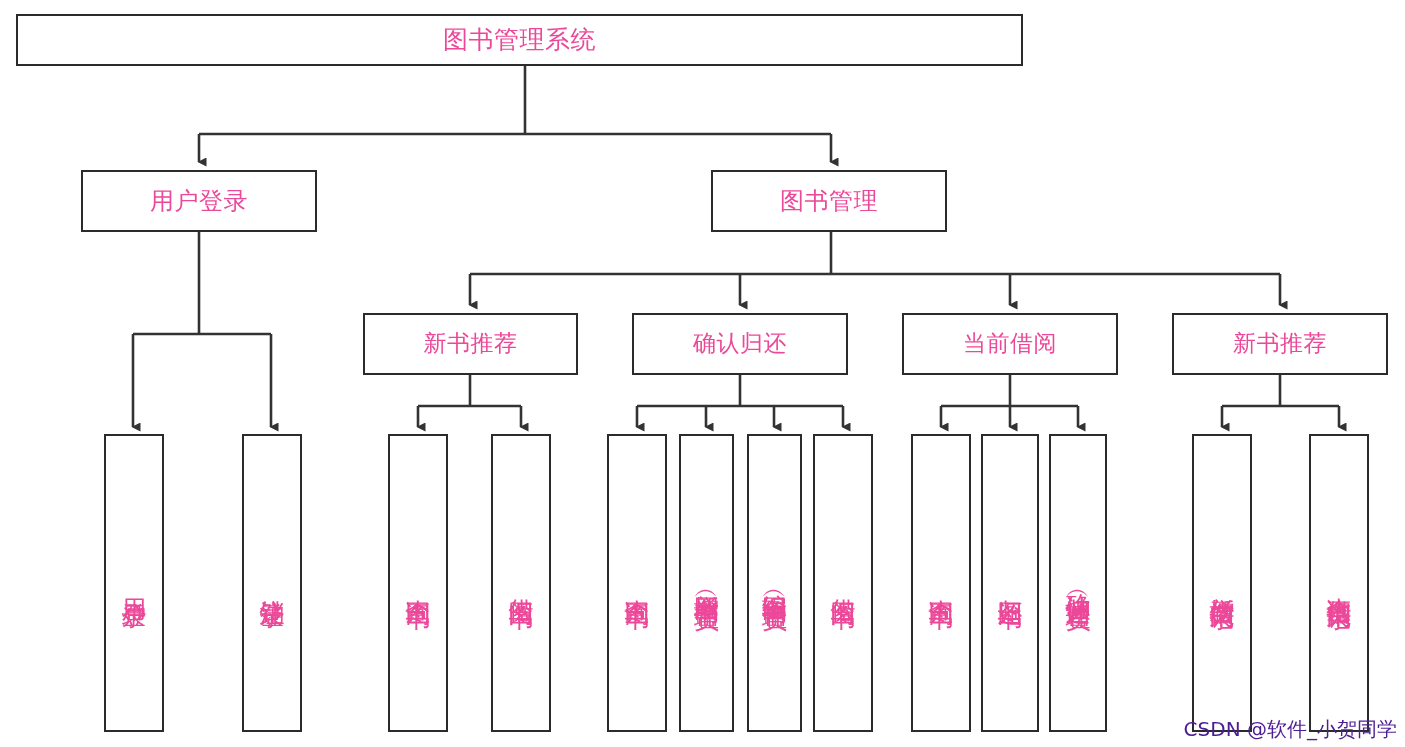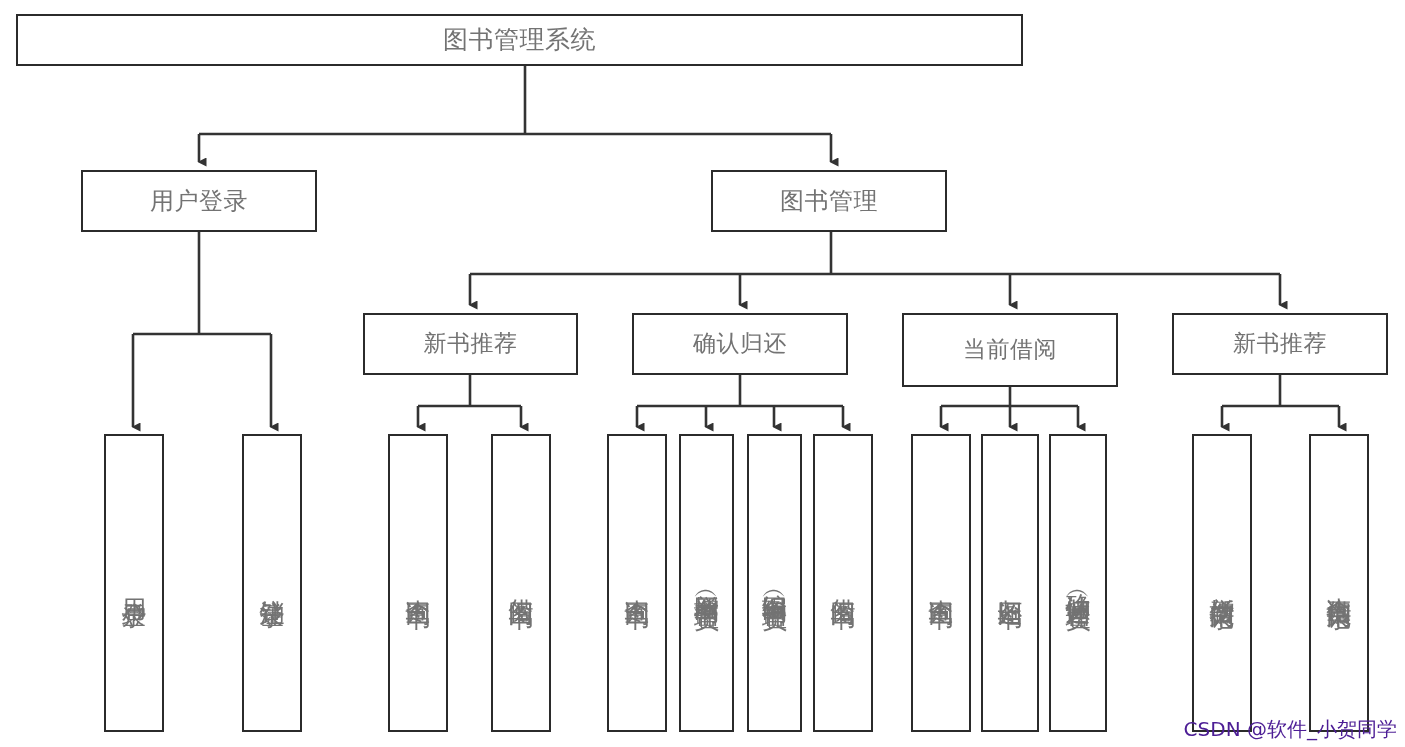--- a/index.html
+++ b/index.html
@@ -29,21 +29,21 @@
     position: absolute;
     box-sizing: border-box;
     background: #ffffff;
     border: 2px solid #2b2b2b;
     display: flex;
     align-items: center;
     justify-content: center;
     overflow: hidden;
   }
   .node-label {
-    color: #737373;
+    color: #ec4899;
     line-height: 1.04;
     white-space: nowrap;
     text-align: center;
     letter-spacing: 0.5px;
   }
   .lvl-root .node-label { font-size: 25px; }
   .lvl-2 .node-label   { font-size: 24px; }
   .lvl-3 .node-label   { font-size: 23px; }
   .leaf .node-label {
     writing-mode: vertical-rl;
@@ -133,21 +133,21 @@
   </div>
 
   <div class="node-box lvl-3" style="left:363px; top:313px; width:215px; height:62px;">
     <span class="node-label">新书推荐</span>
   </div>
 
   <div class="node-box lvl-3" style="left:632px; top:313px; width:216px; height:62px;">
     <span class="node-label">确认归还</span>
   </div>
 
-  <div class="node-box lvl-3" style="left:902px; top:313px; width:216px; height:74px;font-family:Liberation Serif, serif;">
+  <div class="node-box lvl-3" style="left:902px; top:313px; width:216px; height:62px;font-family:Liberation Serif, serif;">
     <span class="node-label">当前借阅</span>
   </div>
 
   <div class="node-box lvl-3" style="left:1172px; top:313px; width:216px; height:62px;">
     <span class="node-label">新书推荐</span>
   </div>
 
   <div class="node-box leaf" style="left:104px; top:434px; width:60px; height:298px;">
     <span class="node-label">用户登录</span>
   </div>

